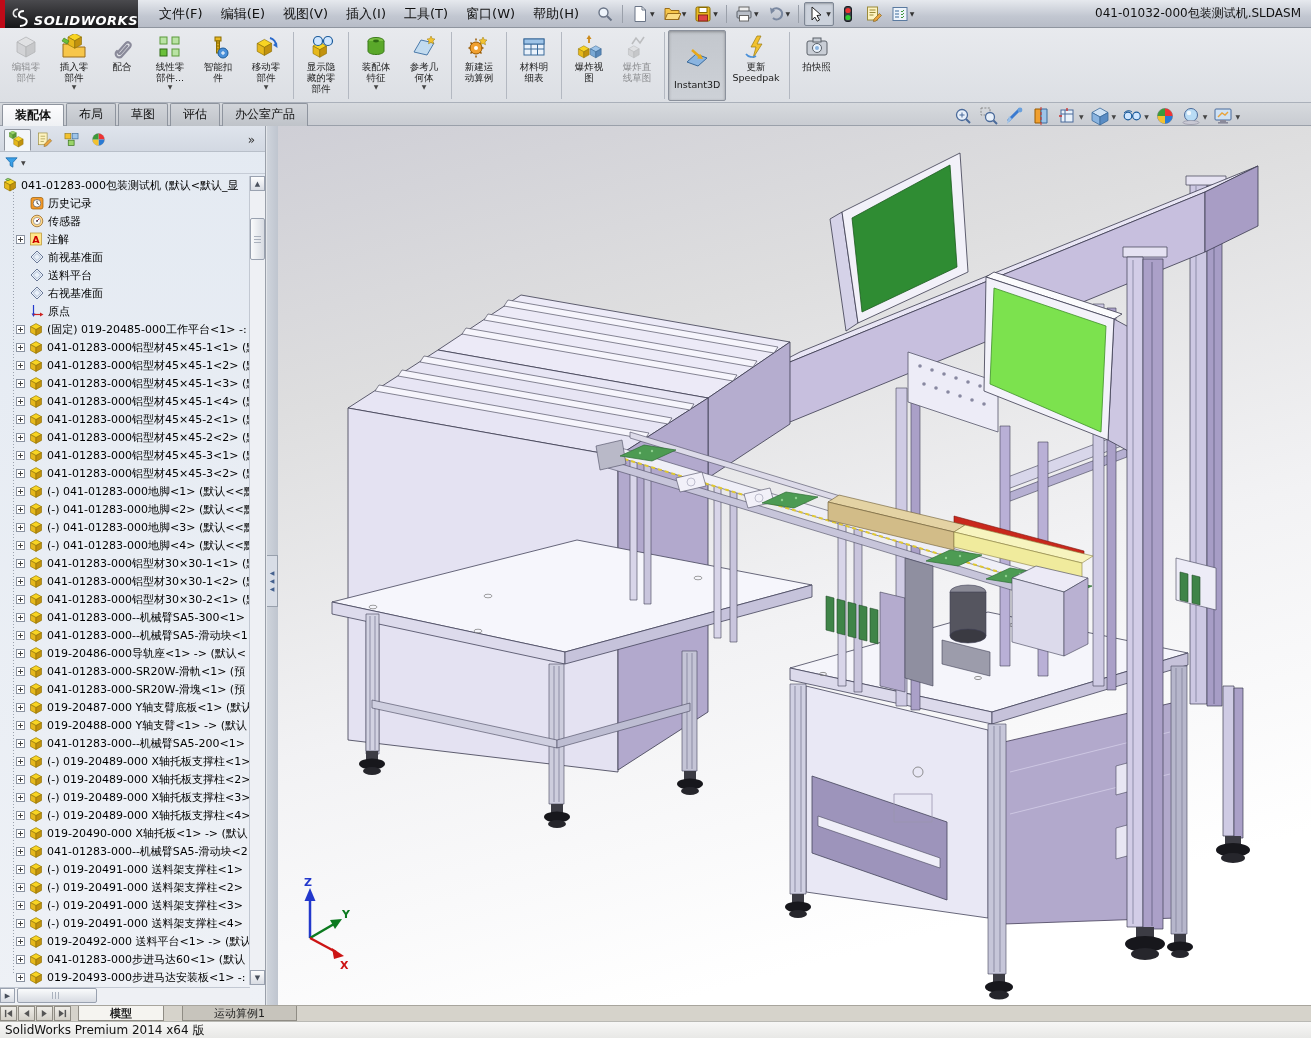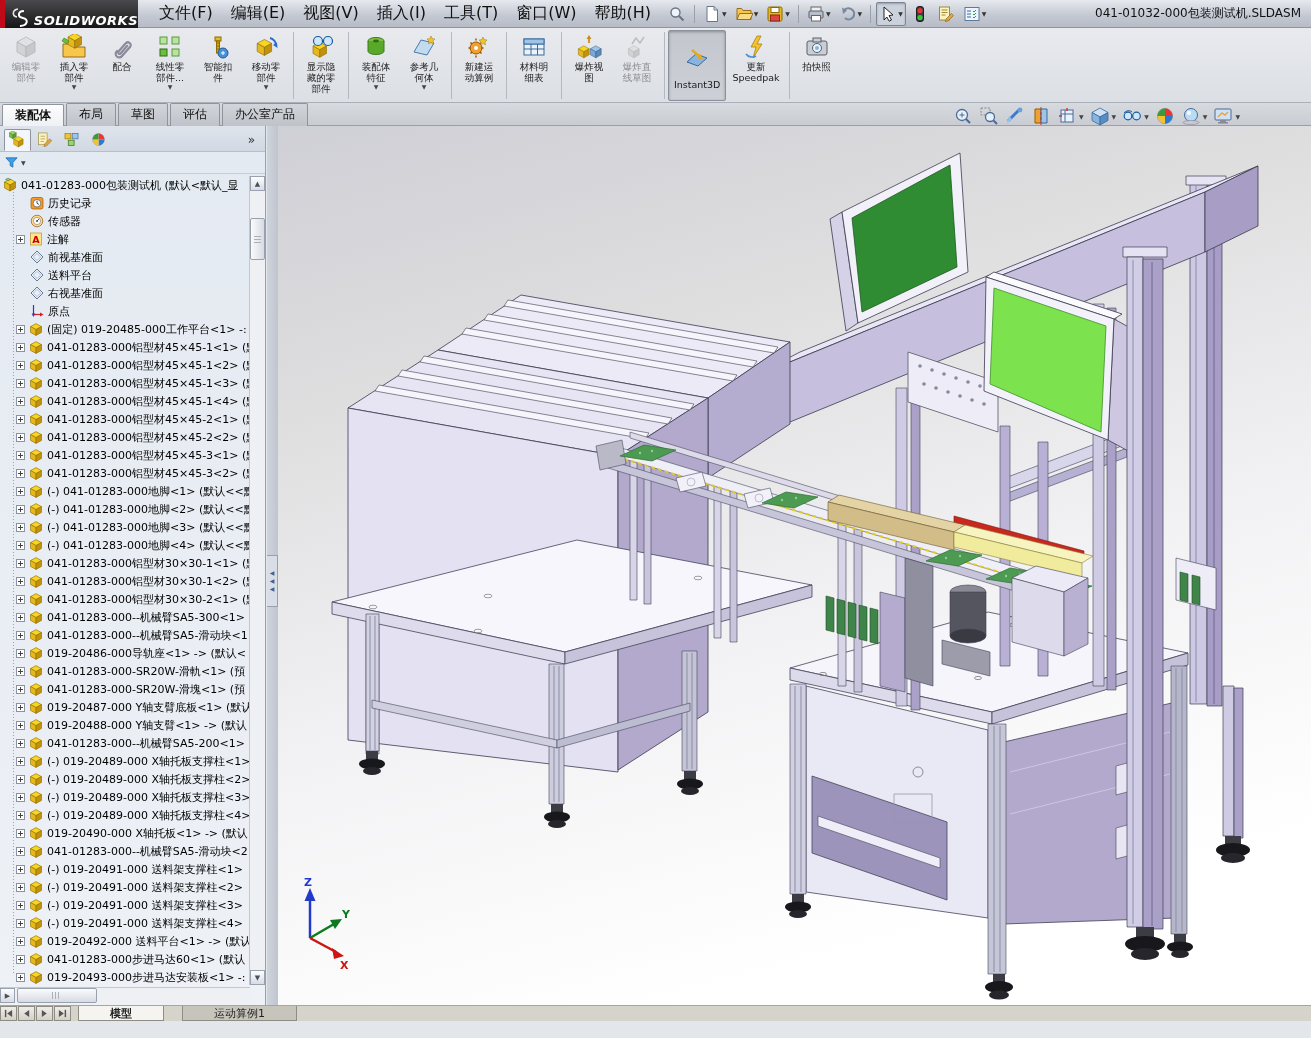--- a/index.html
+++ b/index.html
@@ -8,21 +8,21 @@
        box-shadow:0 0 0 1px #6a7078;}
   
   .titlebar{position:absolute;left:0;top:0;width:1311px;height:28px;
     background:linear-gradient(#e6e9ee,#c2c7d1 60%,#b7bcc7);display:flex;align-items:center;
     border-bottom:1px solid #8f959f;}
   .logo{height:28px;width:138px;background:linear-gradient(#4a4a4e,#161618);display:flex;
     align-items:flex-end;flex:0 0 auto;}
   .logo-red{width:5px;height:28px;background:#c00a18;margin-right:5px;}
   .logo-text{color:#fff;font-weight:bold;font-size:13px;font-style:italic;letter-spacing:.5px;}
   .menus{display:flex;align-items:center;margin-left:12px;flex:0 0 auto;}
-  .menu-item{font-size:16px;color:#111;padding:4px 9px;cursor:default;}
+  .menu-item{font-size:13px;color:#111;padding:4px 9px;cursor:default;}
   .qbar{display:flex;align-items:center;margin-left:4px;flex:0 0 auto;}
   .qbtn{display:flex;align-items:center;padding:2px 2px;margin:0 1px;border:1px solid transparent;border-radius:2px;}
   .qbtn svg{width:18px;height:18px;}
   .qbtn .caret{font-size:6px;color:#333;margin-left:1px;}
   .qbtn.pressed{background:#ccd2dc;border-color:#7d8694;box-shadow:inset 0 1px 2px rgba(0,0,0,.25);}
   .qsep{width:1px;height:18px;background:#9aa0aa;margin:0 4px;}
   .doc-title{margin-left:auto;margin-right:10px;font-size:12px;color:#111;white-space:nowrap;}
   
   .ribbon{position:absolute;left:0;top:28px;width:1311px;height:75px;
     background:linear-gradient(#e8eaee,#dcdfe4);border-bottom:1px solid #aab0ba;
@@ -1327,14 +1327,17 @@
           <polygon points="1,1 6.5,5 1,9" fill="#555"></polygon>
           <rect x="7.4" y="1" width="1.6" height="8" fill="#555"></rect>
         </svg>
     </div>
     <div class="sheettabs" id="sheettabs">
         <div class="sheettab active">模型</div>
         <div class="sheettab">运动算例1</div>
       </div>
   </div>
 
+  <div class="statusbar">
+    <span>SolidWorks Premium 2014 x64 版</span>
+  </div>
 
 </div>
 
 </body></html>

